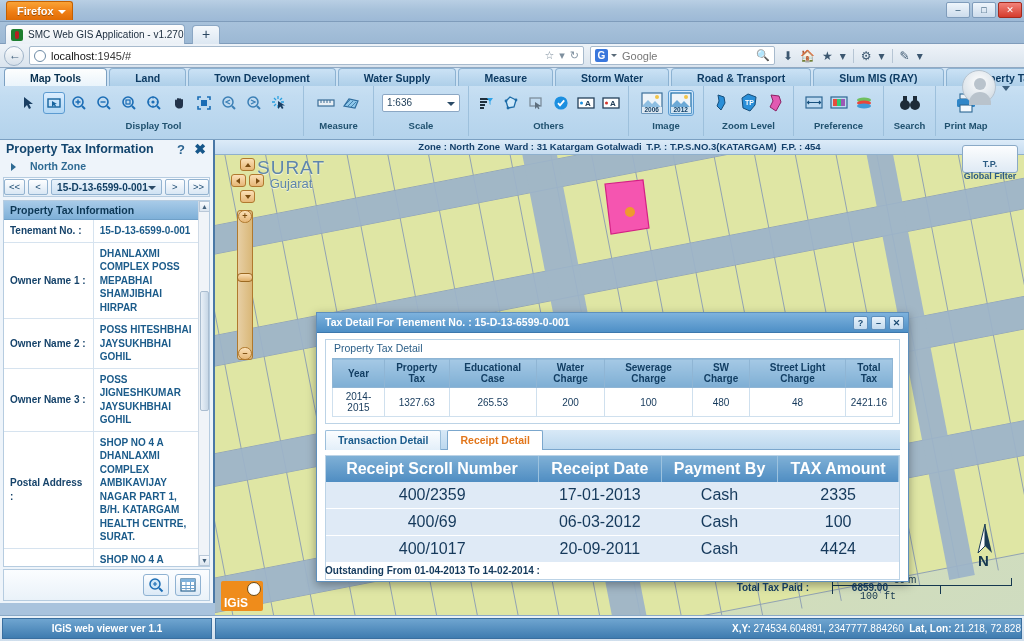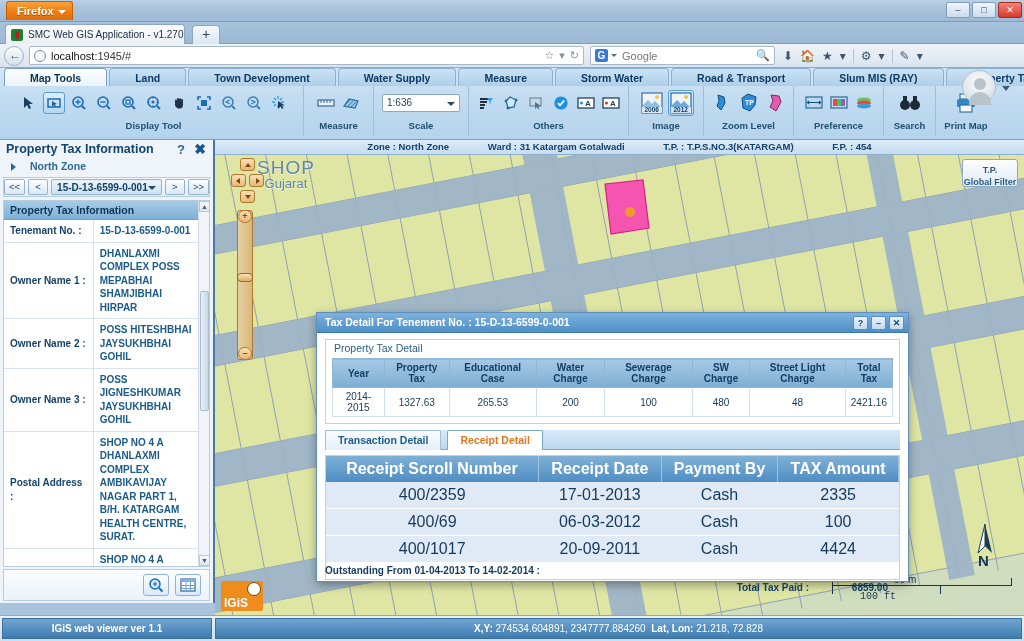--- a/index.html
+++ b/index.html
@@ -194,21 +194,21 @@
   .map{
     position:absolute; left:215px; top:140px; right:0; bottom:26px; overflow:hidden;
     background:#cfe0c8;
   }
   .map-img{ position:absolute; inset:0; }
   .mbar{
     position:absolute; left:0; top:0; right:0; height:15px; z-index:6;
     background:linear-gradient(180deg,#dcebf8,#c6dcf0); border-bottom:1px solid #8fb0cd;
     text-align:center; font-size:9.5px; font-weight:bold; color:#14406a; line-height:14px;
   }
-  .mbar span{ margin:0 18px; }
+  .mbar span{ margin:0 1px; }
   .surat{ position:absolute; left:42px; top:17px; z-index:5; color:#5f86ab; text-shadow:0 1px 1px rgba(255,255,255,.7); }
   .surat .s1{ font-size:19px; letter-spacing:1px; }
   .surat .s2{ font-size:13px; text-align:center; margin-top:-3px;}
   .panctl{ position:absolute; left:15px; top:18px; width:34px; height:50px; z-index:6; }
   .pd{ position:absolute; width:15px;height:13px; background:linear-gradient(180deg,#fbe0b6,#e6b777);
       border:1px solid #b0792e; border-radius:3px; }
   .pd:after{ content:""; position:absolute; }
   .pd.up{ left:10px; top:0; } .pd.lf{ left:1px; top:16px; }
   .pd.rt{ left:19px; top:16px; } .pd.dn{ left:10px; top:32px; }
   .pd.up:after{ left:4px; top:4px; border-left:3.5px solid transparent;border-right:3.5px solid transparent;border-bottom:4px solid #7a4c10;}
@@ -216,23 +216,23 @@
   .pd.lf:after{ left:4px; top:3px; border-top:3.5px solid transparent;border-bottom:3.5px solid transparent;border-right:4px solid #7a4c10;}
   .pd.rt:after{ left:6px; top:3px; border-top:3.5px solid transparent;border-bottom:3.5px solid transparent;border-left:4px solid #7a4c10;}
   .zslider{ position:absolute; left:22px; top:70px; width:16px; height:150px; z-index:6;
      background:linear-gradient(90deg,#e7cfa4,#d9b778); border:1px solid #b0792e; border-radius:3px;}
   .zbtn{ position:absolute; left:0px; width:14px;height:13px; background:linear-gradient(180deg,#fbe0b6,#e6b777);
      border:1px solid #b0792e; border-radius:7px; font-size:9px; line-height:11px; text-align:center; color:#7a4c10; font-weight:bold;}
   .zbtn.p{ top:-1px; } .zbtn.m{ bottom:-1px; }
   .zthumb{ position:absolute; left:-1px; top:62px; width:16px;height:9px;
      background:linear-gradient(180deg,#fbe0b6,#dfae68); border:1px solid #9c6a22; border-radius:4px;}
   .tpfilter{
-    position:absolute; right:6px; top:19px; z-index:6; width:56px;height:28px;
+    position:absolute; right:6px; top:5px; z-index:6; width:56px;height:28px;
     background:linear-gradient(180deg,#fcfdfe,#dfeaf4); border:1px solid #8aa9c6; border-radius:3px;
-    text-align:center; font-size:9px; font-weight:bold; color:#2c5c83; line-height:12px; padding-top:4px;
+    text-align:center; font-size:9px; font-weight:bold; color:#2c5c83; line-height:12px; padding-top:12px;
   }
   .igis{
     position:absolute; left:6px; bottom:4px; z-index:6; width:42px;height:30px;
   }
   .igis .bg{ position:absolute; inset:0; background:#ef8c1b; border-radius:2px; }
   .igis .ball{ position:absolute; right:2px; top:1px; width:14px;height:14px;border-radius:50%;
      background:#fff; border:1.5px solid #6b4a14; }
   .igis .txt{ position:absolute; left:3px; bottom:1px; color:#fff; font-weight:bold; font-size:12px;}
   .compass{ position:absolute; right:24px; bottom:46px; z-index:6; width:30px;height:46px; }
   .compass .n{ position:absolute; left:8px; bottom:0; font-size:15px; color:#15374f; font-weight:bold; }
@@ -291,21 +291,21 @@
     background:linear-gradient(180deg,#e9f1f8,#cfdeec); border-top:1px solid #8aa9c6;
   }
   .st-left{
     position:absolute; left:2px; top:2px; width:210px; height:21px;
     background:linear-gradient(180deg,#6fa5d0,#3f7cb0); border:1px solid #3a6f9f;
     color:#fff; font-weight:bold; font-size:10px; line-height:20px; text-align:center;
   }
   .st-mid{
     position:absolute; left:215px; top:2px; right:2px; height:21px;
     background:linear-gradient(180deg,#6fa5d0,#3f7cb0); border:1px solid #3a6f9f;
-    color:#fff; font-size:10px; line-height:20px; text-align:center;
+    color:#fff; font-size:10px; line-height:20px; text-align:right;
   }
   .st-mid b{ font-weight:bold; }
 </style>
 </head>
 <body>
 
 <div class="app">
 
   <div class="ff-titlebar">
     <div class="ff-btn">
@@ -774,21 +774,21 @@
     </svg>
 
     <div class="mbar">
       <span>Zone : North Zone</span>
       <span>Ward : 31 Katargam Gotalwadi</span>
       <span>T.P. : T.P.S.NO.3(KATARGAM)</span>
       <span>F.P. : 454</span>
     </div>
 
     <div class="surat">
-      <div class="s1">SHOP</div>
+      <div class="s1">SURAT</div>
       <div class="s2">Gujarat</div>
     </div>
 
     <div class="panctl">
       <div class="pd up"></div>
       <div class="pd lf"></div>
       <div class="pd rt"></div>
       <div class="pd dn"></div>
     </div>
     <div class="zslider">

